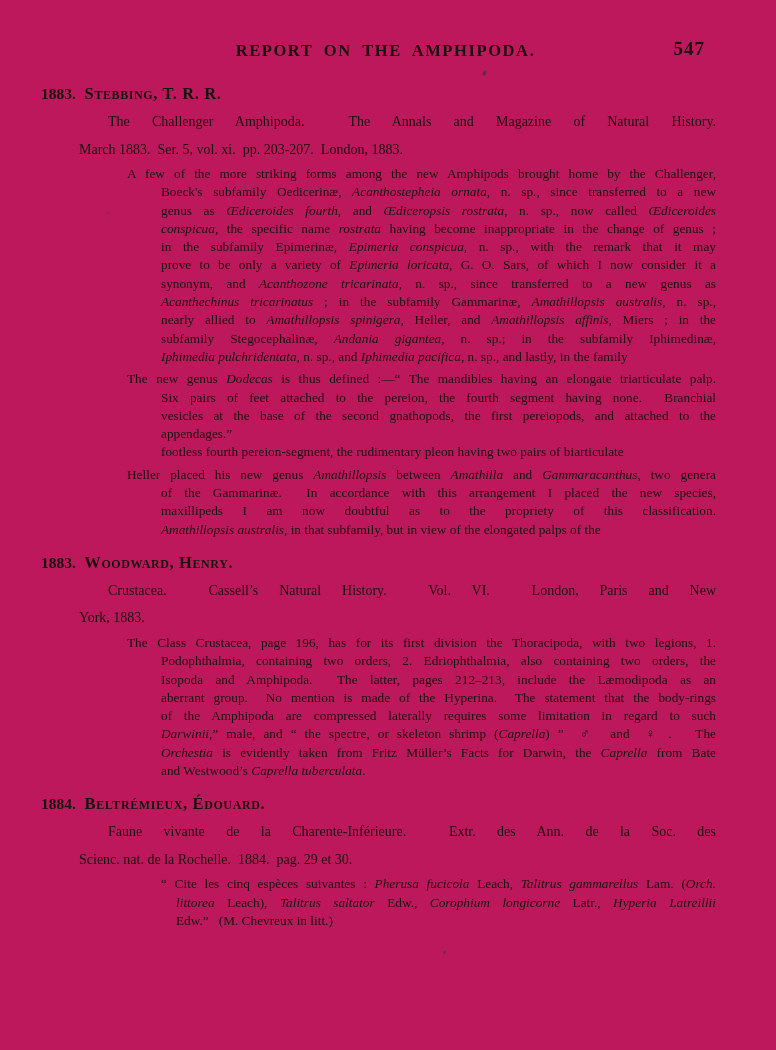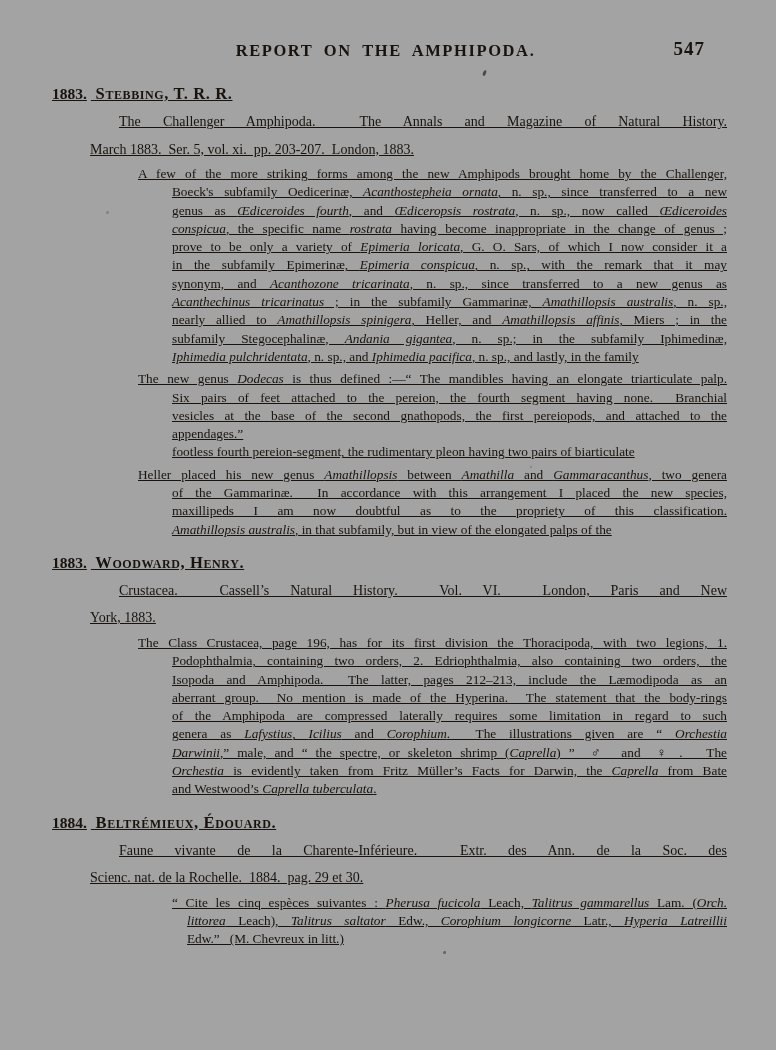--- a/index.html
+++ b/index.html
@@ -1,20 +1,20 @@
 <!DOCTYPE html>
 <html><head>
 <meta charset="utf-8">
 <style>
   html,body{margin:0;padding:0;background:#e9e9e7;}
   .page{
     position:relative;
     width:776px;height:1050px;
     margin:0 auto;
-    background:#a3a3a3;
+    background:#be185d;
     color:#18130e;
     font-family:"Liberation Serif","DejaVu Serif",serif;
     overflow:hidden;
   }
   
   .running-header{position:absolute;top:41px;left:48px;right:53px;height:20px;}
   .header-title{
     text-align:center;
     font-size:16.5px;letter-spacing:1.6px;word-spacing:5px;
     font-weight:600;
@@ -23,21 +23,21 @@
     position:absolute;right:18px;top:-3px;
     font-size:19px;font-weight:700;letter-spacing:1px;
   }
   
   .speck{position:absolute;background:#3a3a3a;border-radius:60% 40% 55% 45%;}
   .speck-1{left:483px;top:70px;width:3px;height:6px;transform:rotate(18deg);opacity:.85;}
   .speck-2{left:443px;top:951px;width:3px;height:3px;opacity:.6;}
   .speck-3{left:106px;top:211px;width:3px;height:3px;opacity:.3;}
   .speck-4{left:530px;top:466px;width:2px;height:2px;opacity:.3;}
   
-  .content{position:absolute;top:84px;left:52px;width:675px;text-decoration:underline;}
+  .content{position:absolute;top:84px;left:41px;width:675px;}
   .entry{margin:0 0 14px 0;}
   .entry-heading{
     margin:0;padding:0;
     font-size:16.5px;font-weight:600;line-height:20px;
     font-variant:small-caps;letter-spacing:.6px;
   }
   .entry-year{font-variant:normal;font-size:15.5px;letter-spacing:0;margin-right:4px;}
   .citation{
     margin:4px 0 0 38px;
     font-size:14px;line-height:27.5px;
@@ -87,22 +87,22 @@
         <div class="citation">
           <div class="line">The Challenger Amphipoda.  The Annals and Magazine of Natural History.</div>
           <div class="line">March 1883.  Ser. 5, vol. xi.  pp. 203-207.  London, 1883.</div>
         </div>
         <div class="annotation">
           <div class="para">
             <div class="line">A few of the more striking forms among the new Amphipods brought home by the Challenger,</div>
             <div class="line">Boeck's subfamily Oedicerinæ, <i>Acanthostepheia ornata</i>, n. sp., since transferred to a new</div>
             <div class="line">genus as <i>Œdiceroides fourth</i>, and <i>Œdiceropsis rostrata</i>, n. sp., now called <i>Œdiceroides</i></div>
             <div class="line"><i>conspicua</i>, the specific name <i>rostrata</i> having become inappropriate in the change of genus ;</div>
+            <div class="line">in the subfamily Epimerinæ, <i>Epimeria conspicua</i>, n. sp., with the remark that it may</div>
             <div class="line">prove to be only a variety of <i>Epimeria loricata</i>, G. O. Sars, of which I now consider it a</div>
-            <div class="line">in the subfamily Epimerinæ, <i>Epimeria conspicua</i>, n. sp., with the remark that it may</div>
             <div class="line">synonym, and <i>Acanthozone tricarinata</i>, n. sp., since transferred to a new genus as</div>
             <div class="line"><i>Acanthechinus tricarinatus</i> ; in the subfamily Gammarinæ, <i>Amathillopsis australis</i>, n. sp.,</div>
             <div class="line">nearly allied to <i>Amathillopsis spinigera</i>, Heller, and <i>Amathillopsis affinis</i>, Miers ; in the</div>
             <div class="line">subfamily Stegocephalinæ, <i>Andania gigantea</i>, n. sp.; in the subfamily Iphimedinæ,</div>
             <div class="line"><i>Iphimedia pulchridentata</i>, n. sp., and <i>Iphimedia pacifica</i>, n. sp., and lastly, in the family</div>
           </div>
           <div class="para">
             <div class="line">The new genus <i>Dodecas</i> is thus defined :—“ The mandibles having an elongate triarticulate palp.</div>
             <div class="line">Six pairs of feet attached to the pereion, the fourth segment having none.  Branchial</div>
             <div class="line">vesicles at the base of the second gnathopods, the first pereiopods, and attached to the</div>
@@ -123,21 +123,20 @@
           <div class="line">Crustacea.  Cassell’s Natural History.  Vol. VI.  London, Paris and New</div>
           <div class="line">York, 1883.</div>
         </div>
         <div class="annotation">
           <div class="para">
             <div class="line">The Class Crustacea, page 196, has for its first division the Thoracipoda, with two legions, 1.</div>
             <div class="line">Podophthalmia, containing two orders, 2. Edriophthalmia, also containing two orders, the</div>
             <div class="line">Isopoda and Amphipoda.  The latter, pages 212–213, include the Læmodipoda as an</div>
             <div class="line">aberrant group.  No mention is made of the Hyperina.  The statement that the body-rings</div>
             <div class="line">of the Amphipoda are compressed laterally requires some limitation in regard to such</div>
-            <div class="line">genera as <i>Lafystius</i>, <i>Icilius</i> and <i>Corophium</i>.  The illustrations given are “ <i>Orchestia</i></div>
             <div class="line"><i>Darwinii</i>,” male, and “ the spectre, or skeleton shrimp (<i>Caprella</i>) ”  ♂  and  ♀ .   The</div>
             <div class="line"><i>Orchestia</i> is evidently taken from Fritz Müller’s Facts for Darwin, the <i>Caprella</i> from Bate</div>
             <div class="line">and Westwood’s <i>Caprella tuberculata</i>.</div>
           </div>
         </div>
       </section>
       <section class="entry">
         <h2 class="entry-heading"><span class="entry-year">1884.</span><span class="entry-author"> Beltrémieux, Édouard.</span></h2>
         <div class="citation">
           <div class="line">Faune vivante de la Charente-Inférieure.  Extr. des Ann. de la Soc. des</div>

